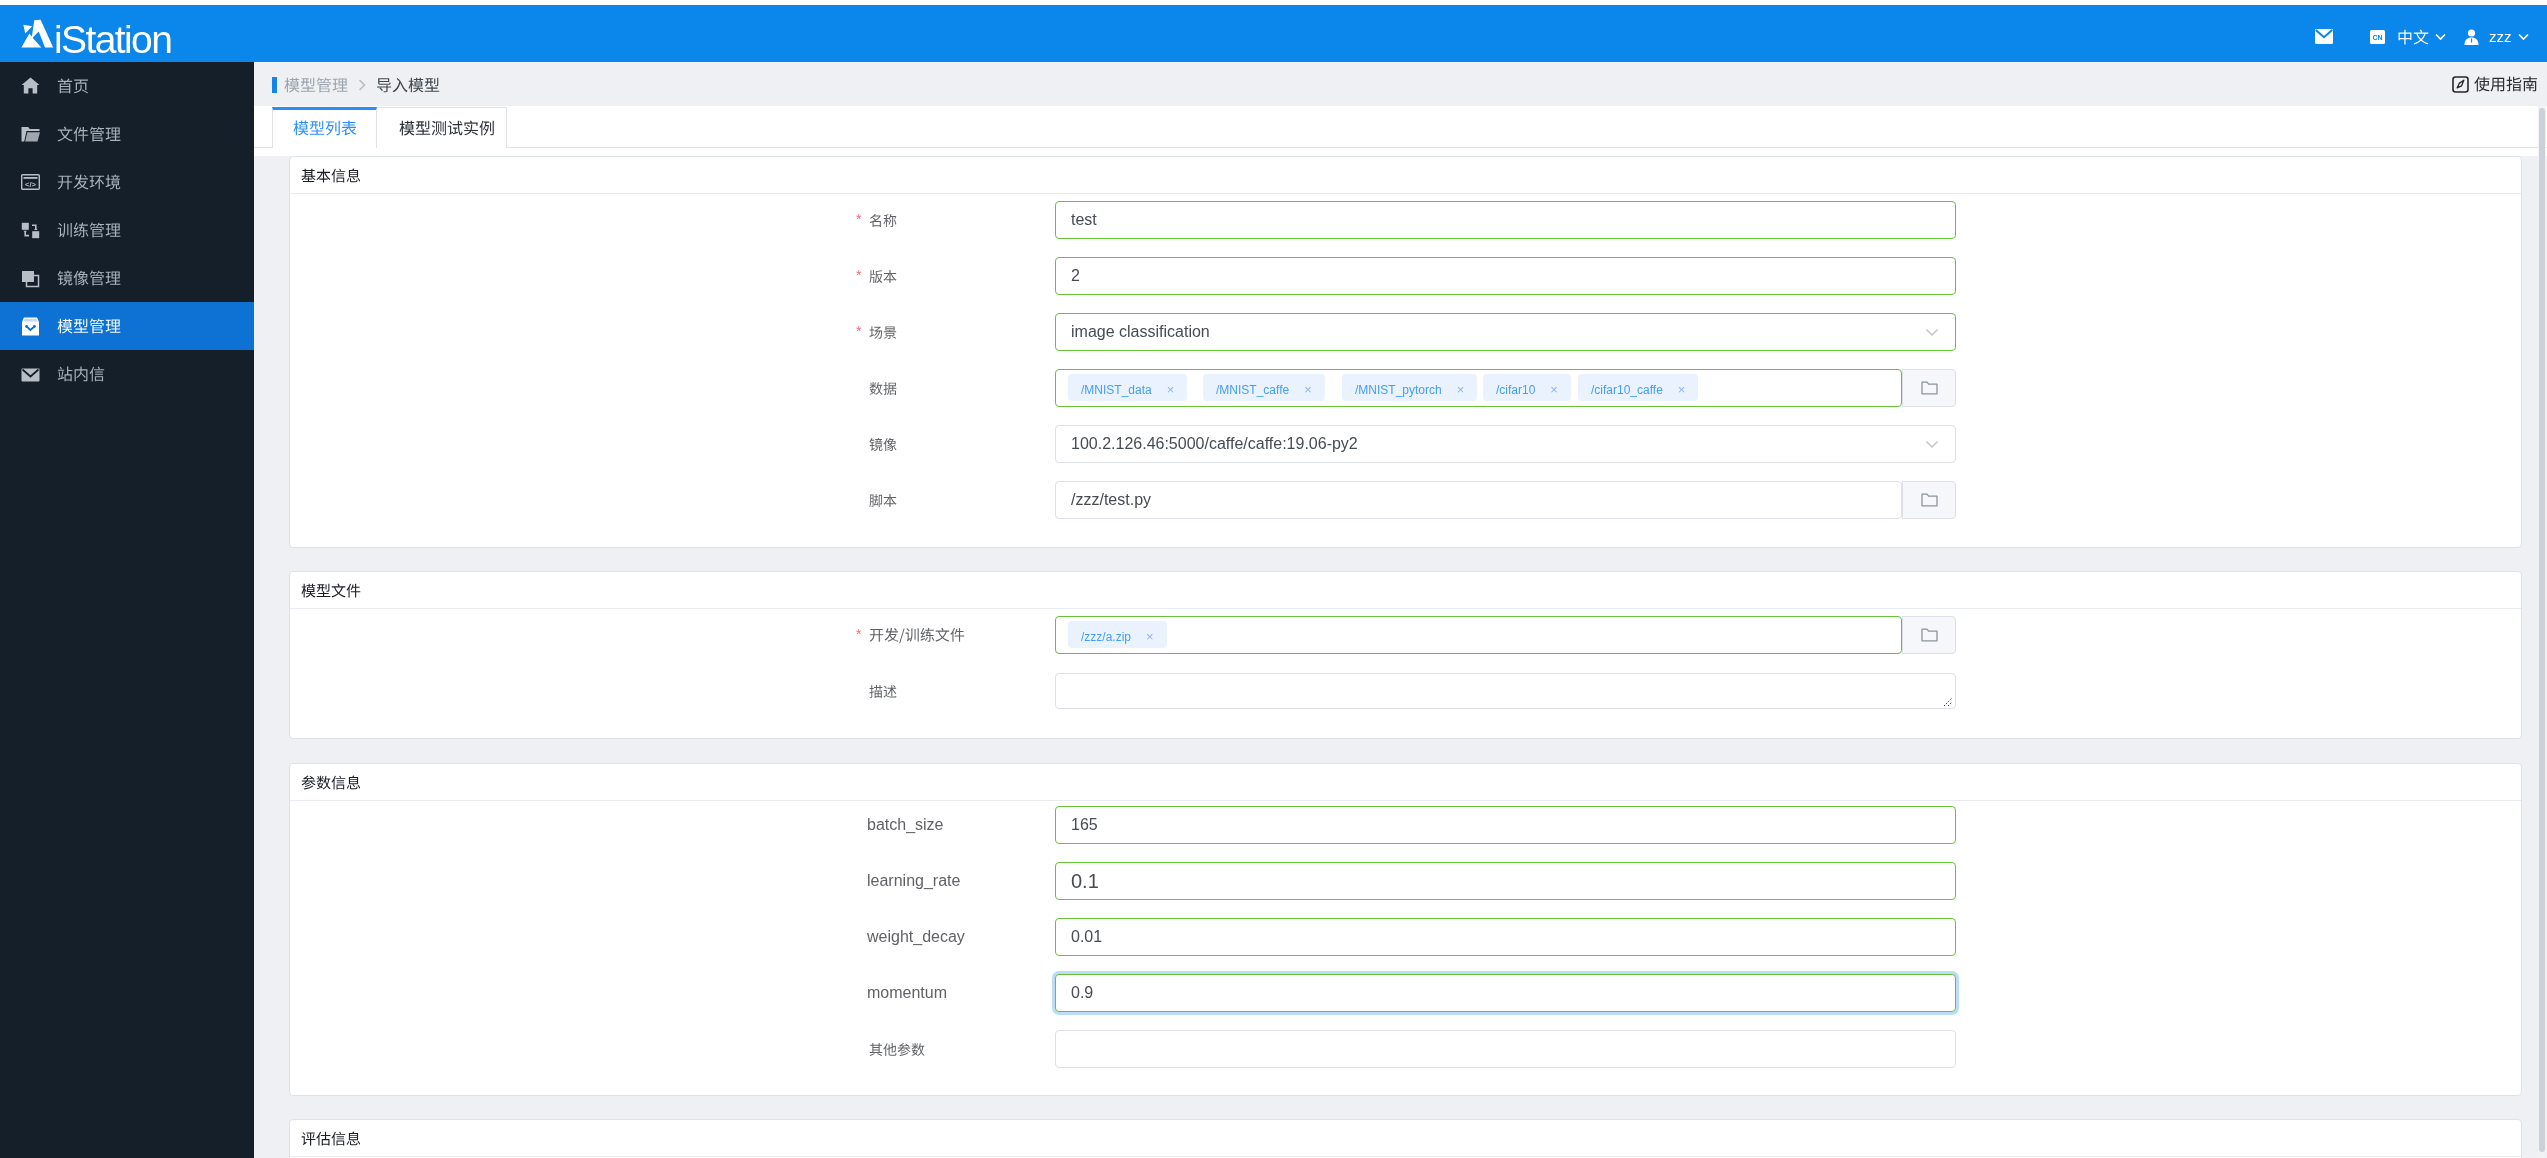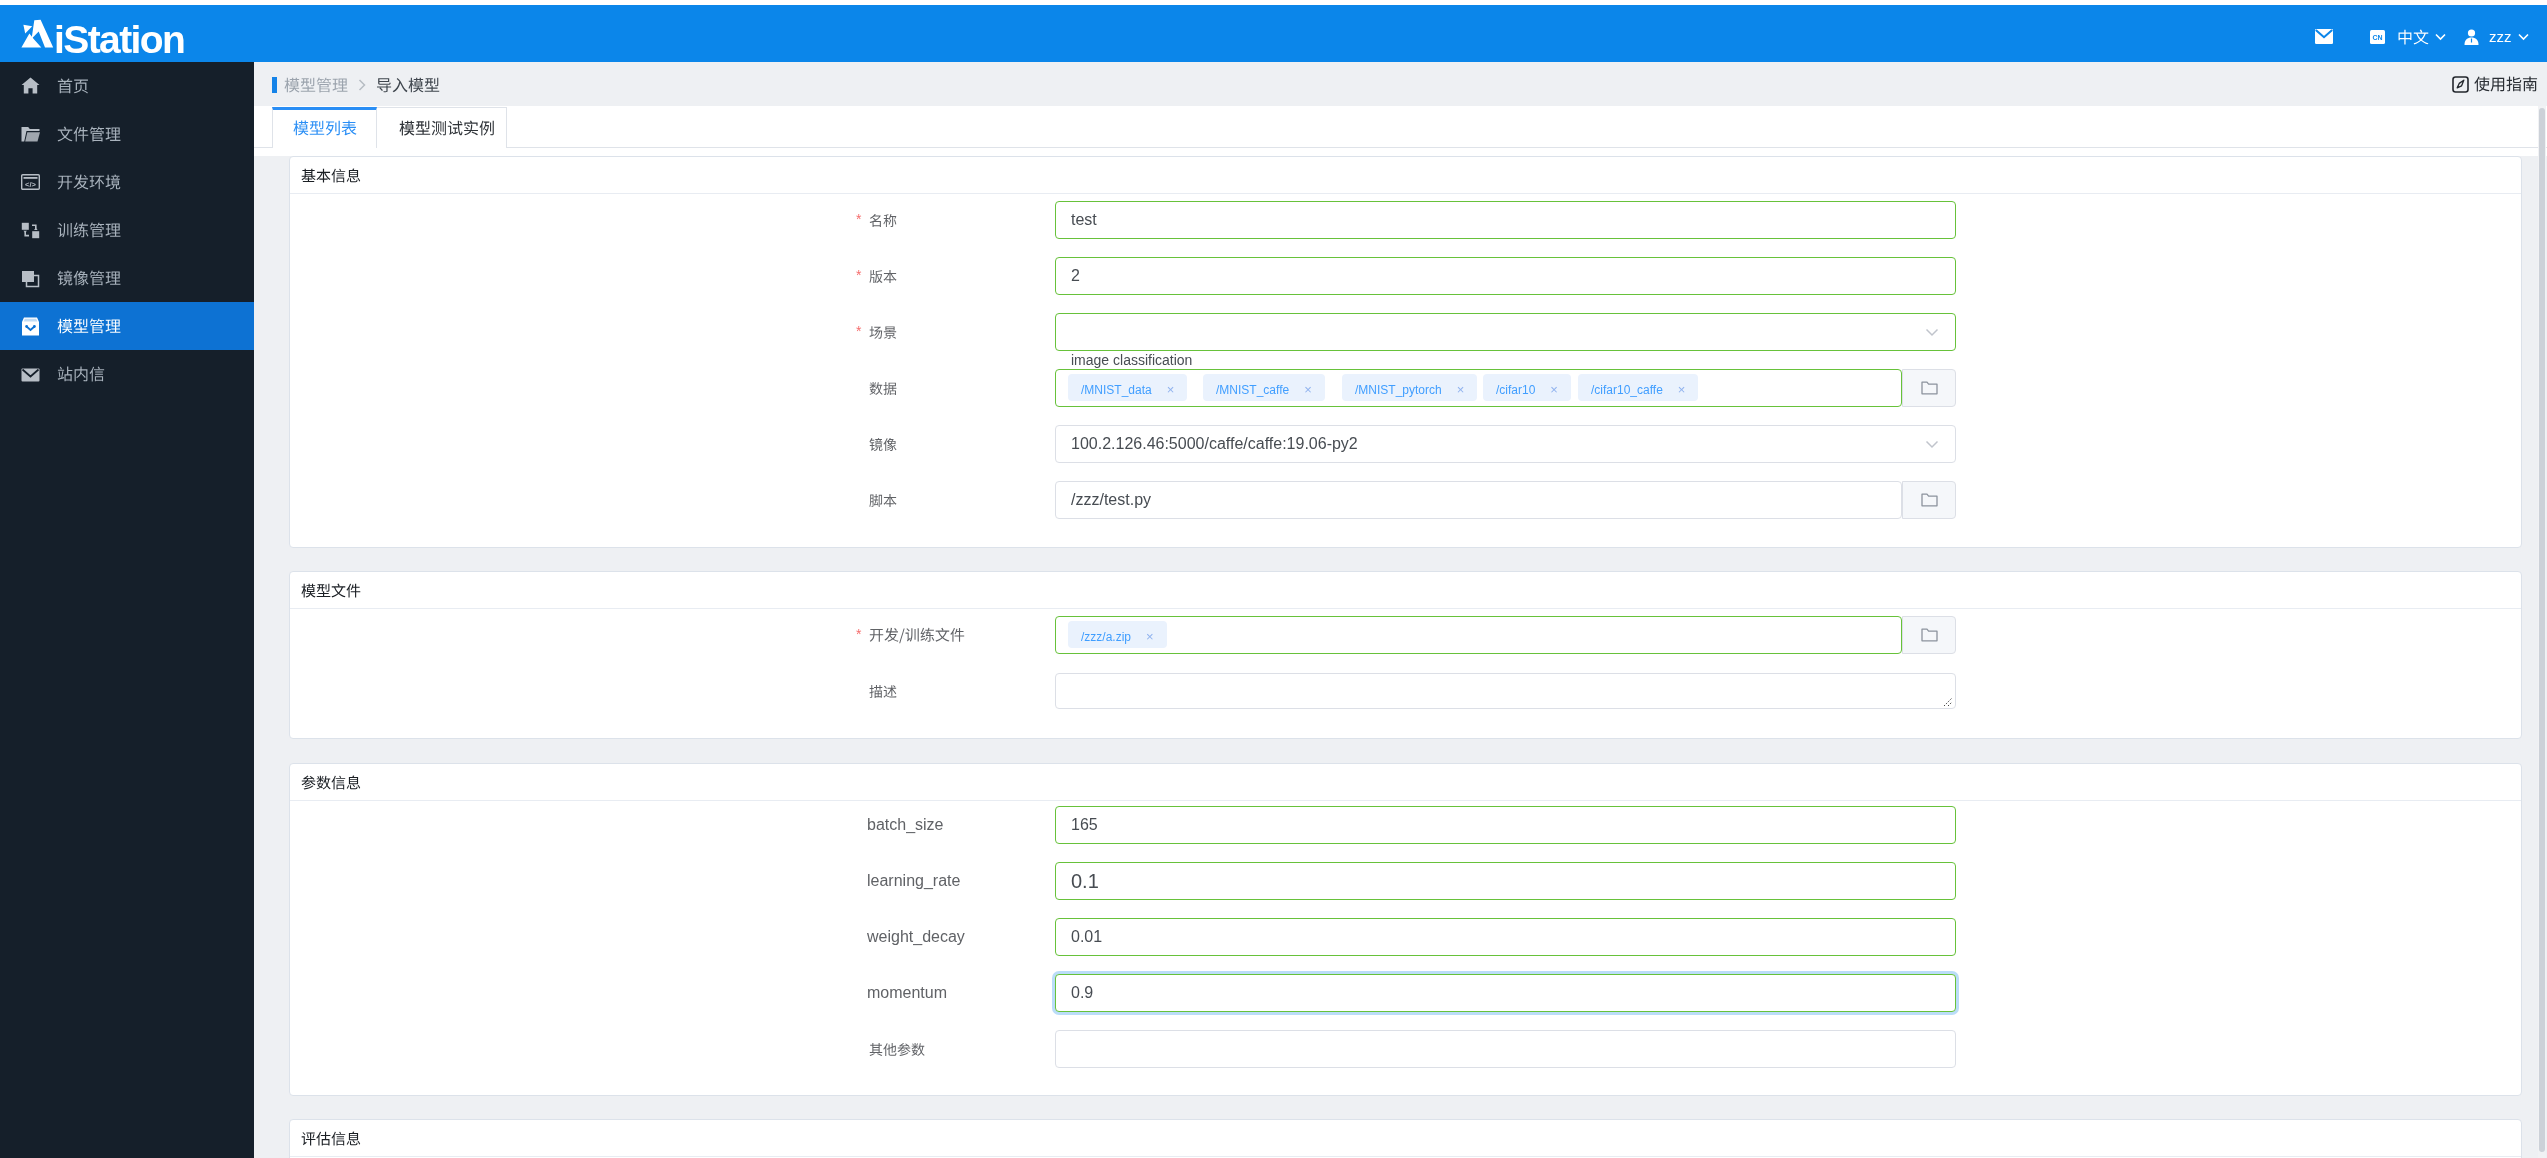--- a/index.html
+++ b/index.html
@@ -15,21 +15,21 @@
 <div style="left:0px;top:5px;width:2547px;height:57px;background:#0b86ea"></div>
 <div style="left:254px;top:62px;width:2293px;height:1096px;background:#eef0f3"></div>
 <div style="left:0px;top:62px;width:254px;height:1096px;background:#151f2a"></div>
 <svg style="left:14px;top:14px" width="50" height="40" viewBox="0 0 50 40">
 <g fill="#fff">
 <polygon points="20.3,6.3 26.6,5.7 39.2,33.5 31.0,33.5 24.7,17.5 17.6,24.8"></polygon>
 <polygon points="7.4,33.5 15.4,19.6 19.7,24.9 27.3,33.5"></polygon>
 <polygon points="9.4,10.7 18.2,12.2 11.2,19.6"></polygon>
 </g>
   </svg>
-<div class="lat" style="left:54px;top:18px;font-size:39px;font-weight:bold;color:#fff;letter-spacing:-1.6px">iStation</div>
+<div class="lat" style="left:54px;top:18px;font-size:39px;font-weight:normal;color:#fff;letter-spacing:-1.6px">iStation</div>
 <svg style="left:2315px;top:29px" width="18" height="15" viewBox="0 0 18 15">
 <rect width="18" height="15" rx="1.2" fill="#fff"></rect>
 <polyline points="0.8,1 9,8.2 17.2,1" fill="none" stroke="#0b86ea" stroke-width="2.1"></polyline>
   </svg>
 <svg style="left:2370px;top:30px" width="15" height="14" viewBox="0 0 15 14">
 <rect width="15" height="14" rx="1.5" fill="#fff"></rect>
 <text x="7.5" y="10" font-family="Liberation Sans" font-size="7" font-weight="bold" fill="#0b86ea" text-anchor="middle">CN</text>
   </svg>
 <svg class="cj " style="left:2397px;top:25.0px" width="32" height="24" viewBox="0 0 32 24" fill="#ffffff">
     <use href="#g0" transform="translate(0.0 18.14) scale(0.01600 -0.01600)"></use>
@@ -211,21 +211,21 @@
   </svg>
 <div class="lat" style="left:856px;top:268px;font-size:14px;color:#f56c6c;line-height:14px;">*</div>
 <div style="left:1055px;top:257px;width:901px;height:38px;background:#fff;border:1px solid #67c23a;border-radius:4px;"></div>
 <div class="lat" style="left:1071px;top:268px;font-size:16px;color:#474c52;line-height:16px;">2</div>
 <svg class="cj " style="left:869px;top:321.5px" width="28" height="21" viewBox="0 0 28 21" fill="#606266">
     <use href="#g42" transform="translate(0.0 15.74) scale(0.01400 -0.01400)"></use>
     <use href="#g43" transform="translate(14.0 15.74) scale(0.01400 -0.01400)"></use>
   </svg>
 <div class="lat" style="left:856px;top:324px;font-size:14px;color:#f56c6c;line-height:14px;">*</div>
 <div style="left:1055px;top:313px;width:901px;height:38px;background:#fff;border:1px solid #67c23a;border-radius:4px;"></div>
-<div class="lat" style="left:1071px;top:324px;font-size:14px;color:#474c52;line-height:16px;margin-top:28px;">image classification</div>
+<div class="lat" style="left:1071px;top:324px;font-size:16px;color:#474c52;line-height:16px;">image classification</div>
 <svg style="left:1925px;top:328px" width="14" height="9" viewBox="0 0 14 9">
 <polyline points="1.5,1.5 7,7 12.5,1.5" fill="none" stroke="#c0c4cc" stroke-width="1.5"></polyline>
   </svg>
 <svg class="cj " style="left:869px;top:377.5px" width="28" height="21" viewBox="0 0 28 21" fill="#606266">
     <use href="#g36" transform="translate(0.0 15.81) scale(0.01400 -0.01400)"></use>
     <use href="#g44" transform="translate(14.0 15.81) scale(0.01400 -0.01400)"></use>
   </svg>
 <div style="left:1055px;top:369px;width:847px;height:38px;background:#fff;border:1px solid #67c23a;border-radius:4px;"></div>
 <div style="left:1902px;top:369px;width:54px;height:38px;background:#f5f7fa;border:1px solid #dcdfe6;border-radius:0 4px 4px 0"></div>
 <svg style="left:1921px;top:381px" width="17" height="14" viewBox="0 0 17 14">

